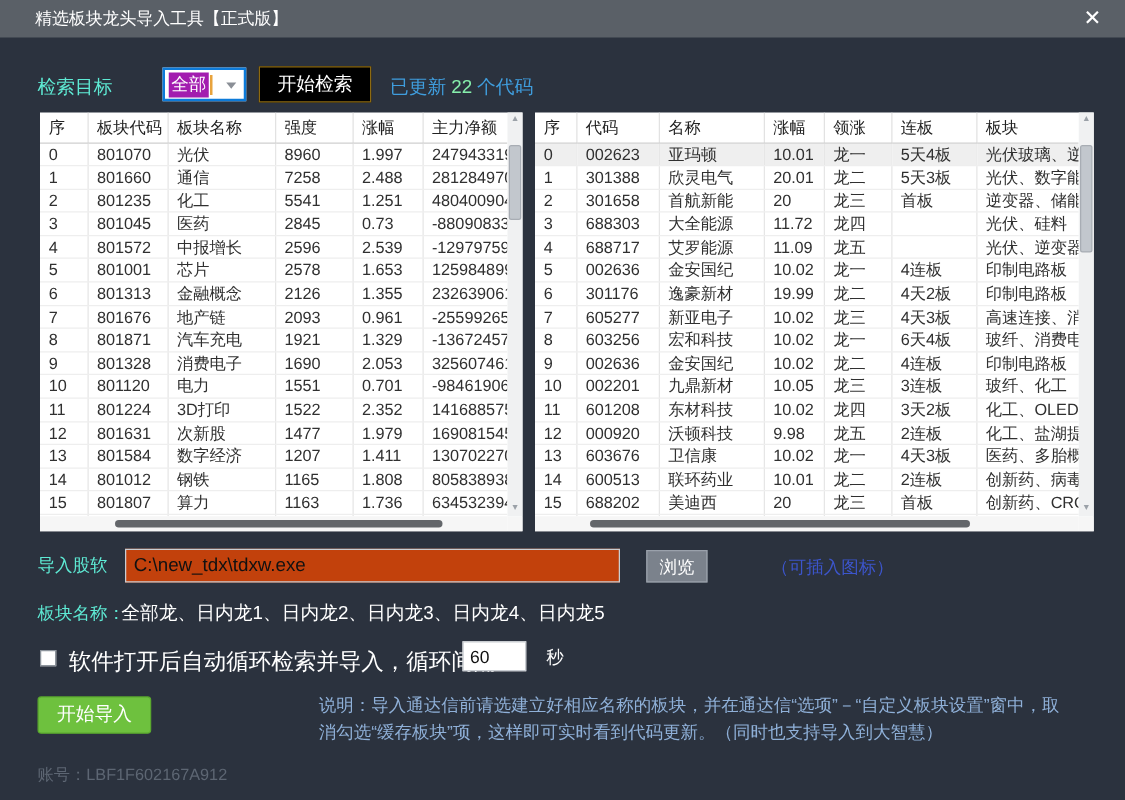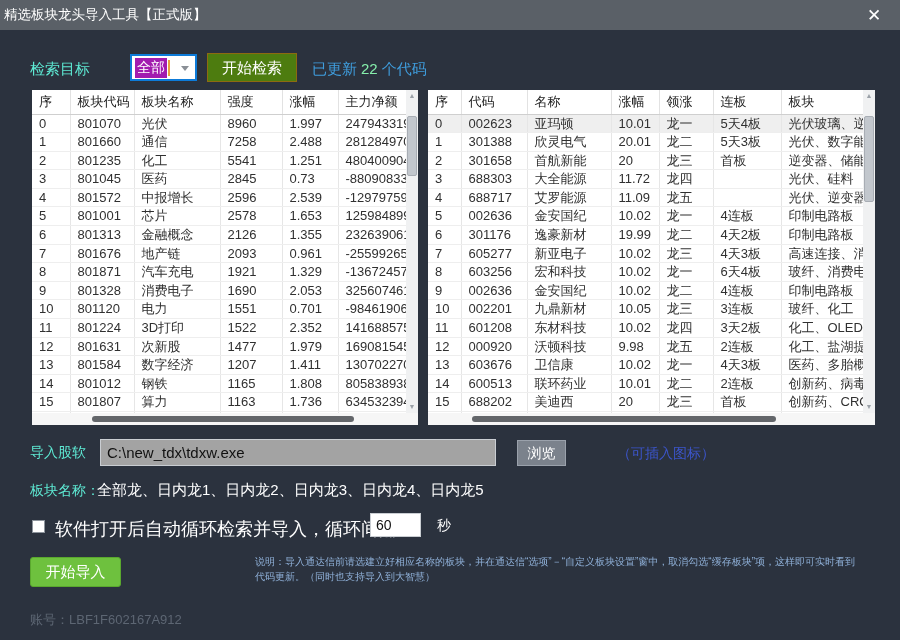--- a/index.html
+++ b/index.html
@@ -2,33 +2,33 @@
 <html><head>
 <meta charset="utf-8">
 <style>
   * { margin:0; padding:0; box-sizing:border-box; }
   html,body { width:900px; height:640px; overflow:hidden; }
   body { font-family:"Liberation Sans","DejaVu Sans",sans-serif; background:#2b323e; position:relative; }
 
   
   .titlebar { position:absolute; left:0; top:0; width:900px; height:30px; background:#5a6067;
               display:flex; align-items:center; }
-  .titlebar .title { color:#ffffff; font-size:13.5px; padding-left:4px; }
+  .titlebar .title { color:#ffffff; font-size:13.5px; padding-left:28px; }
   .close-btn { position:absolute; right:8px; top:0; width:36px; height:30px; color:#ffffff;
                font-size:17px; display:flex; align-items:center; justify-content:center; cursor:pointer; }
 
   
   .lbl { color:#5eead4; font-size:15px; position:absolute; }
   .combo { position:absolute; left:130px; top:54px; width:67px; height:27px; background:#ffffff;
            border:2px solid #0d7bd9; display:flex; align-items:center; padding-left:3px; }
   .combo .val { background:#a21caf; color:#ffffff; font-size:14px; padding:1px 2px; }
   .combo .caret { width:2px; height:16px; background:#e8a33d; margin-left:1px; }
   .combo .chev { position:absolute; right:6px; top:10px; width:0; height:0;
                  border-left:4px solid transparent; border-right:4px solid transparent; border-top:5px solid #8a8f96; }
-  .search-btn { position:absolute; left:207px; top:53px; width:90px; height:29px; background:#4d7c0f;
+  .search-btn { position:absolute; left:207px; top:53px; width:90px; height:29px; background:#000000;
                 border:1px solid #8d6a10; color:#ffffff; font-size:15px; text-align:center; line-height:27px; cursor:pointer; }
   .update-status { position:absolute; left:312px; top:60px; font-size:15px; color:#3f9ddd; }
   .update-status .num { color:#86efac; padding:0 4px; }
 
   
   .panel { position:absolute; top:90px; height:335px; background:#ffffff; }
   .panel-left  { left:32px;  width:386px; }
   .panel-right { left:428px; width:447px; }
   .tbl-wrap { position:absolute; left:0; top:0; right:12px; bottom:12px; overflow:hidden; }
   table { border-collapse:collapse; table-layout:fixed; width:100%; }
@@ -48,41 +48,41 @@
   .vthumb-right { top:26px; height:86px; }
   .varrow { position:absolute; left:0; width:12px; height:12px; color:#9ba1a8; font-size:7px;
             text-align:center; line-height:12px; }
   .hscroll { position:absolute; left:0; right:12px; bottom:0; height:12px; background:#f6f6f6; }
   .hthumb { position:absolute; top:3px; height:6px; background:#63666a; border-radius:3px; }
   .hthumb-left  { left:16%; width:70%; }
   .hthumb-right { left:10%; width:70%; }
   .corner { position:absolute; right:0; bottom:0; width:12px; height:12px; background:#f6f6f6; }
 
   
-  .path-input { position:absolute; left:100px; top:439px; width:396px; height:27px; background:#a3a3a3;
+  .path-input { position:absolute; left:100px; top:439px; width:396px; height:27px; background:#c2410c;
                 border:1px solid #c9cdd2; font-size:15px; color:#111111; padding:0 6px;
                 font-family:"Liberation Sans","DejaVu Sans",sans-serif; }
   .browse-btn { position:absolute; left:517px; top:440px; width:49px; height:26px; background:#7b828c;
                 border:1px solid #9aa1ab; color:#ffffff; font-size:14px; text-align:center; line-height:24px; cursor:pointer; }
   .icon-link { position:absolute; left:617px; top:445px; font-size:14px; color:#3c55cb; cursor:pointer; }
 
   .sector-value { position:absolute; left:97px; top:481px; font-size:15px; color:#ffffff; }
 
   .chkbox { position:absolute; left:32px; top:520px; width:13px; height:13px; background:#ffffff;
             border:1px solid #8d949c; cursor:pointer; }
   .chk-label { position:absolute; left:55px; top:517px; font-size:18px; color:#ffffff; }
   .interval-input { position:absolute; left:370px; top:513px; width:51px; height:24px; background:#ffffff;
                     border:1px solid #c9cdd2; font-size:14px; color:#111111; padding:0 5px;
                     font-family:"Liberation Sans","DejaVu Sans",sans-serif; }
   .unit-label { position:absolute; left:437px; top:517px; font-size:14px; color:#ffffff; }
 
   .import-btn { position:absolute; left:30px; top:557px; width:91px; height:30px; background:#6ec13e;
                 border:1px solid #5aa82e; border-radius:3px; color:#ffffff; font-size:15px;
                 text-align:center; line-height:28px; cursor:pointer; }
-  .note { position:absolute; left:255px; top:554px; width:606px; font-size:10px; color:#8fb0d8; line-height:1.5; }
+  .note { position:absolute; left:255px; top:554px; width:606px; font-size:14px; color:#8fb0d8; line-height:1.5; }
   .account { position:absolute; left:30px; top:611px; font-size:13px; color:#5d6673;text-align:center; }
 </style>
 </head>
 <body>
 
 <div class="titlebar">
   <span class="title">精选板块龙头导入工具【正式版】</span>
   <span class="close-btn">✕</span>
 </div>
 

